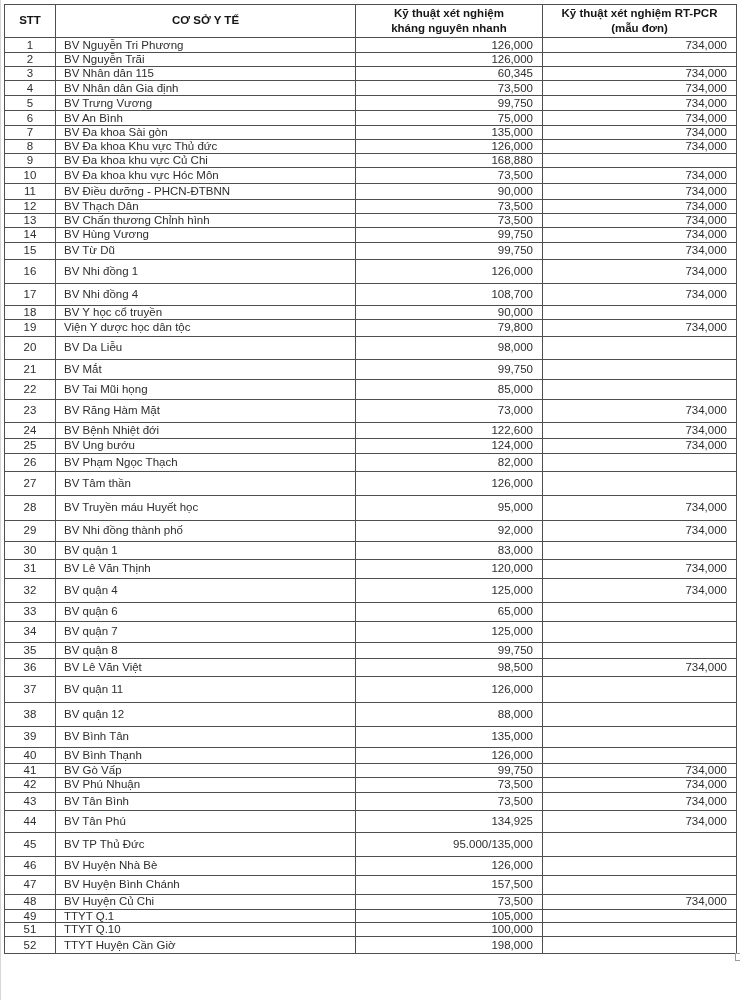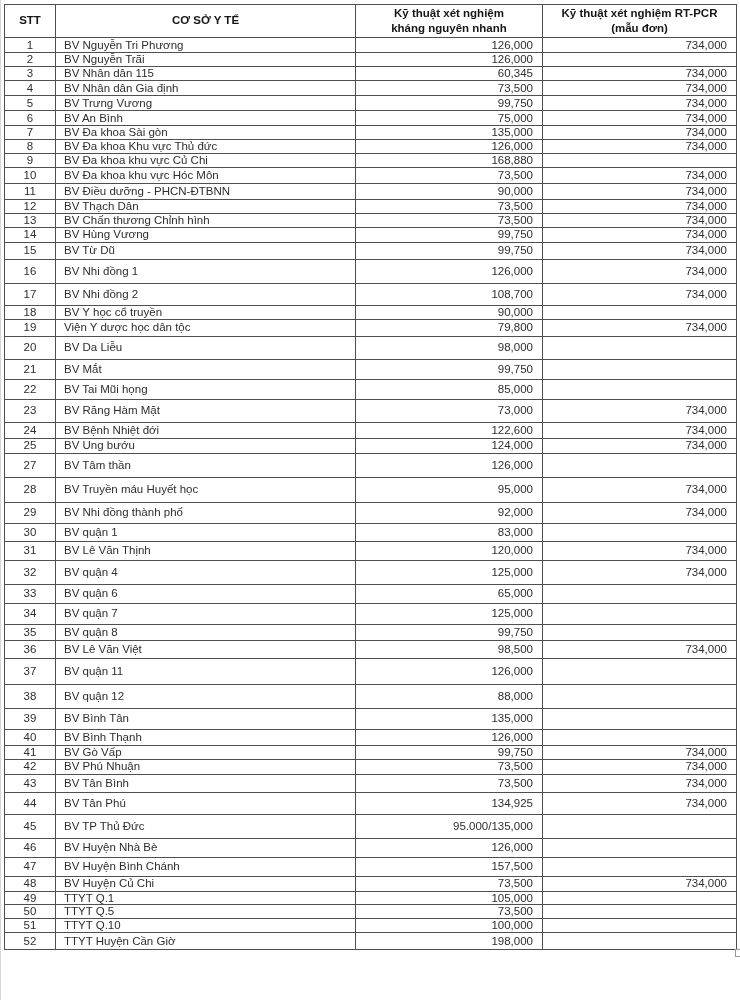--- a/index.html
+++ b/index.html
@@ -162,21 +162,21 @@
           <td class="c-num">734,000</td>
         </tr>
         <tr style="height: 24px;">
           <td class="c-stt">16</td>
           <td class="c-name">BV Nhi đồng 1</td>
           <td class="c-num">126,000</td>
           <td class="c-num">734,000</td>
         </tr>
         <tr style="height: 22px;">
           <td class="c-stt">17</td>
-          <td class="c-name">BV Nhi đồng 2</td>
+          <td class="c-name">BV Nhi đồng 4</td>
           <td class="c-num">108,700</td>
           <td class="c-num">734,000</td>
         </tr>
         <tr style="height: 14px;">
           <td class="c-stt">18</td>
           <td class="c-name">BV Y học cổ truyền</td>
           <td class="c-num">90,000</td>
           <td class="c-num"></td>
         </tr>
         <tr style="height: 17px;">
@@ -214,20 +214,26 @@
           <td class="c-name">BV Bệnh Nhiệt đới</td>
           <td class="c-num">122,600</td>
           <td class="c-num">734,000</td>
         </tr>
         <tr style="height: 15px;">
           <td class="c-stt">25</td>
           <td class="c-name">BV Ung bướu</td>
           <td class="c-num">124,000</td>
           <td class="c-num">734,000</td>
         </tr>
+        <tr style="height: 18px;">
+          <td class="c-stt">26</td>
+          <td class="c-name">BV Phạm Ngọc Thạch</td>
+          <td class="c-num">82,000</td>
+          <td class="c-num"></td>
+        </tr>
         <tr style="height: 24px;">
           <td class="c-stt">27</td>
           <td class="c-name">BV Tâm thần</td>
           <td class="c-num">126,000</td>
           <td class="c-num"></td>
         </tr>
         <tr style="height: 25px;">
           <td class="c-stt">28</td>
           <td class="c-name">BV Truyền máu Huyết học</td>
           <td class="c-num">95,000</td>
@@ -350,26 +356,20 @@
         <tr style="height: 15px;">
           <td class="c-stt">48</td>
           <td class="c-name">BV Huyện Củ Chi</td>
           <td class="c-num">73,500</td>
           <td class="c-num">734,000</td>
         </tr>
         <tr style="height: 13px;">
           <td class="c-stt">49</td>
           <td class="c-name">TTYT Q.1</td>
           <td class="c-num">105,000</td>
-          <td class="c-num"></td>
-        </tr>
-        <tr style="height: 14px;">
-          <td class="c-stt">50</td>
-          <td class="c-name">TTYT Q.5</td>
-          <td class="c-num">73,500</td>
           <td class="c-num"></td>
         </tr>
         <tr style="height: 14px;">
           <td class="c-stt">51</td>
           <td class="c-name">TTYT Q.10</td>
           <td class="c-num">100,000</td>
           <td class="c-num"></td>
         </tr>
         <tr style="height: 17px;">
           <td class="c-stt">52</td>

